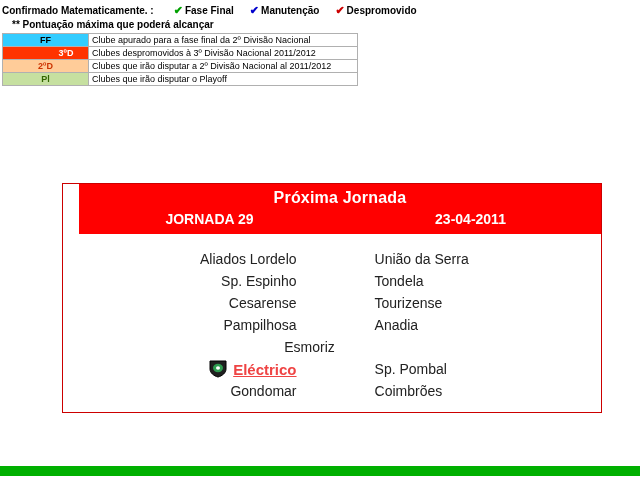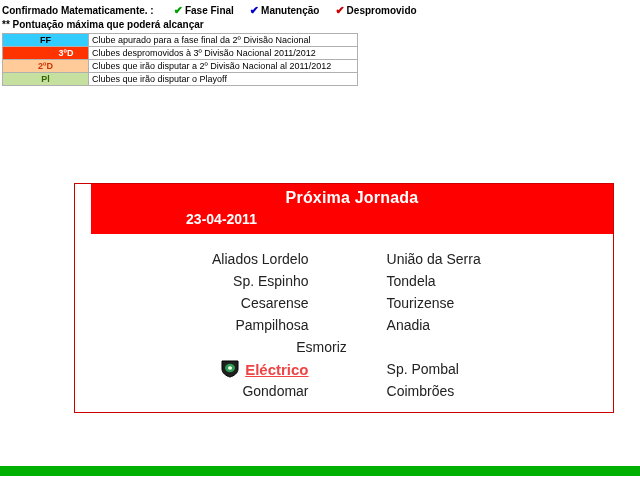--- a/index.html
+++ b/index.html
@@ -47,21 +47,21 @@
   }
   .tick.green { color: #00a000; }
   .tick.blue  { color: #0000cc; }
   .tick.red   { color: #cc0000; }
   .confirm-item .txt { font-weight: bold; font-size: 10px; }
 
   .note-row {
     font-size: 10px;
     font-weight: bold;
     color: #000000;
-    padding: 2px 0 3px 2px;
+    padding: 2px 0 3px 12px;
   }
 
   table.legend {
     border-collapse: collapse;
     margin-left: 2px;
     font-size: 9px;
   }
   table.legend td {
     border: 1px solid #b0b0b0;
     height: 12px;
@@ -78,21 +78,21 @@
   }
   table.legend td.desc {
     width: 262px;
     font-size: 9px;
     background: #ffffff;
   }
 
   
   .card {
     position: absolute;
-    left: 74px;
+    left: 62px;
     top: 183px;
     width: 540px;
     border: 1px solid #cc0000;
     background: #ffffff;
     box-sizing: border-box;
     padding-left: 16px;
   }
   .card-head {
     background: #ff0000;
     color: #ffffff;
@@ -219,20 +219,21 @@
       <td class="code" style="background:#c6e0a0;color:#336600;">Pl</td>
       <td class="desc">Clubes que irão disputar o Playoff</td>
     </tr>
   </tbody>
     </table>
 </div>
 
 <div class="card">
   <div class="card-head">Próxima Jornada</div>
   <div class="card-sub">
+    <div class="jornada">JORNADA 29</div>
     <div class="date">23-04-2011</div>
   </div>
 
   <div class="fixtures">
 
     <div class="fx-row">
       <div class="fx-home">
         <span class="name">Aliados Lordelo</span>
       </div>
       <div class="fx-away">União da Serra</div>

